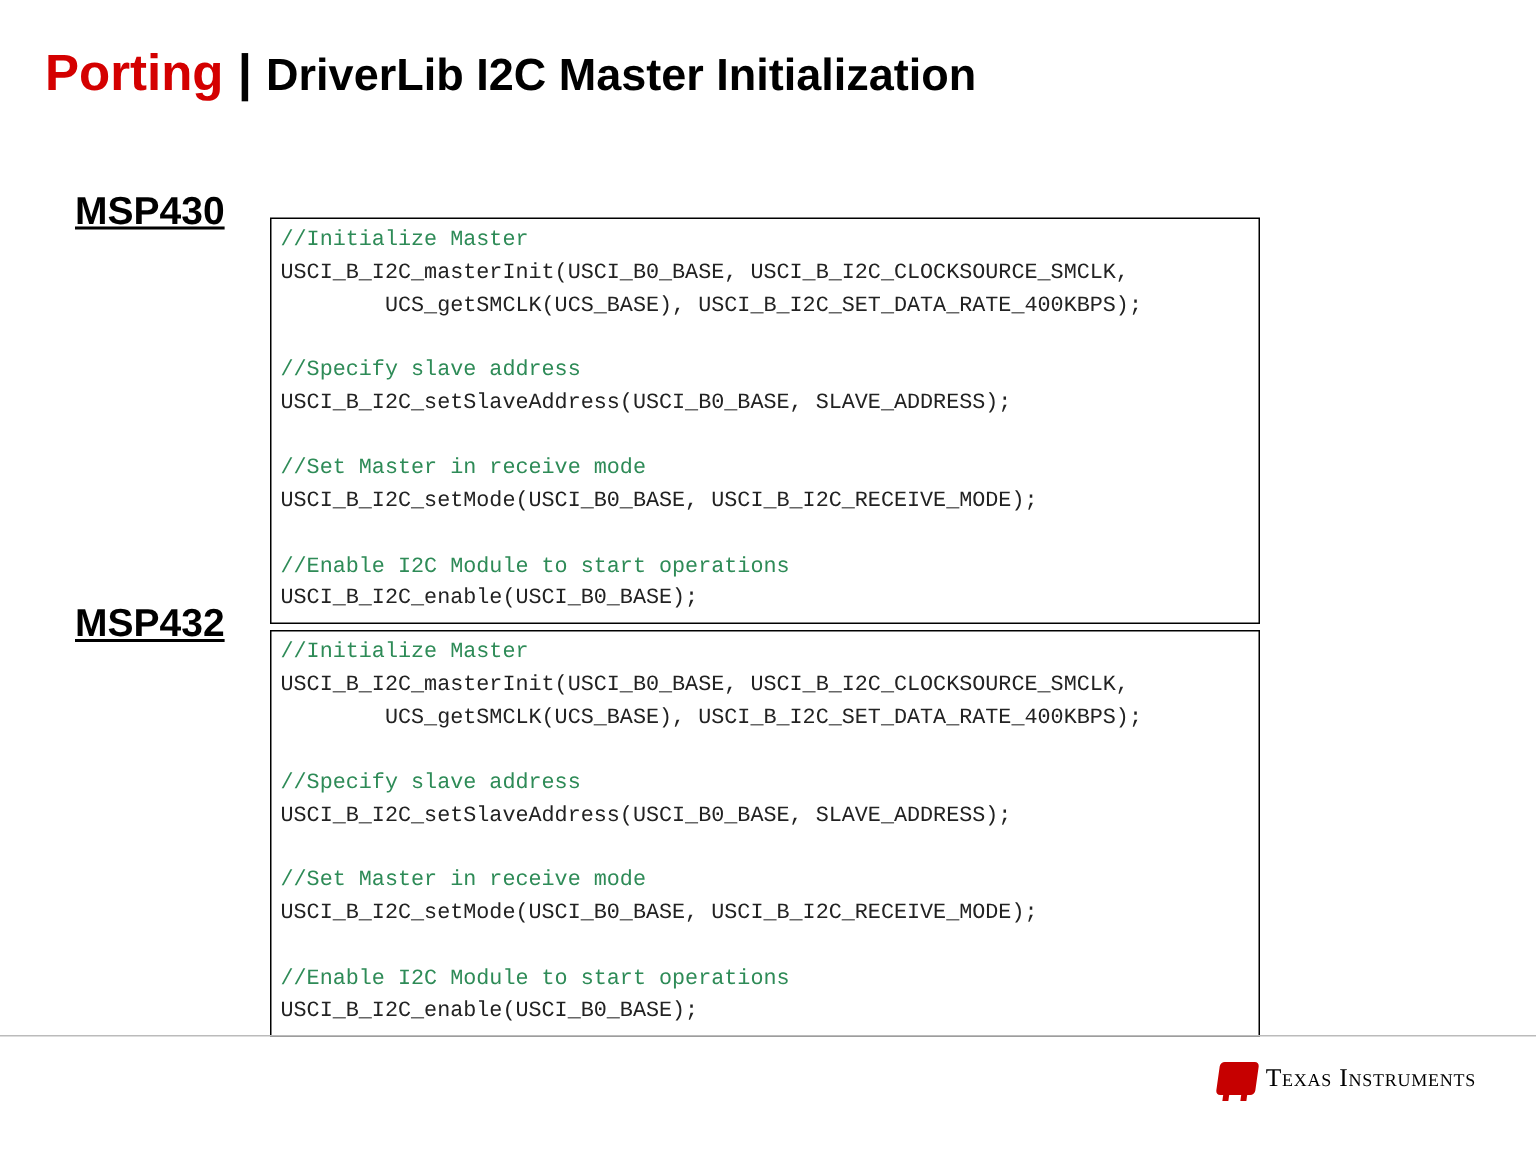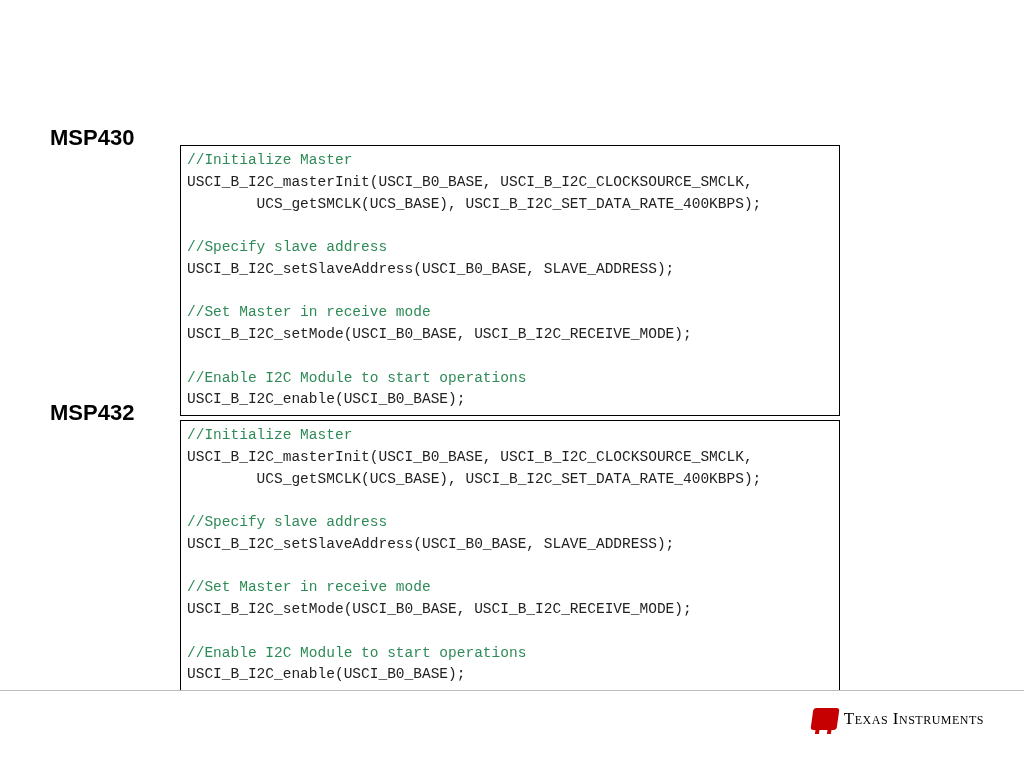--- a/index.html
+++ b/index.html
@@ -20,25 +20,26 @@
   .title {
     font-size: 30px;
     font-weight: bold;
     color: #000;
     margin-top: 10px;
     margin-bottom: 40px;
   }
   .title .red { color: #d40000; font-size: 34px; }
   .title .sep { color: #000; font-weight: bold; font-size: 34px; }
   .section-label {
-    font-size: 22px;
+    font-size: 26px;
     font-weight: bold;
     color: #000;
     position: absolute;
     left: 50px;
+    text-decoration: underline;
   }
   .label-430 { top: 125px; }
   .label-432 { top: 400px; }
   .code-box {
     position: absolute;
     left: 180px;
     width: 660px;
     border: 1px solid #000;
     background: #fff;
     font-family: Consolas, "Courier New", monospace;
@@ -87,20 +88,23 @@
     color: #000;
     font-variant: small-caps;
     letter-spacing: 0.5px;
   }
 </style>
 </head>
 <body>
 
 <div class="slide">
 
+  <div class="title">
+    <span class="red">Porting</span><span class="sep"> | </span><span>DriverLib I2C Master Initialization</span>
+  </div>
 
   <div class="section-label label-430">MSP430</div>
 
   <div class="code-box cb-430"><span class="cmt">//Initialize Master</span>
 <span>USCI_B_I2C_masterInit(USCI_B0_BASE, USCI_B_I2C_CLOCKSOURCE_SMCLK,</span>
 <span>        UCS_getSMCLK(UCS_BASE), USCI_B_I2C_SET_DATA_RATE_400KBPS);</span>
 
 <span class="cmt">//Specify slave address</span>
 <span>USCI_B_I2C_setSlaveAddress(USCI_B0_BASE, SLAVE_ADDRESS);</span>
 

